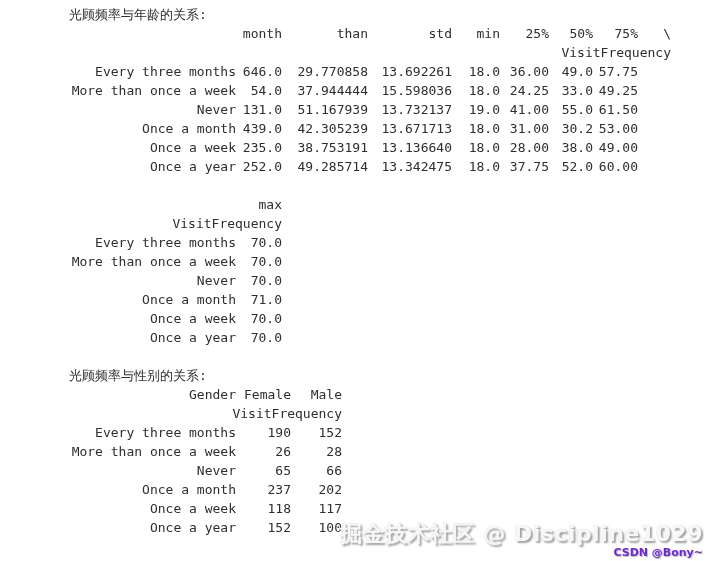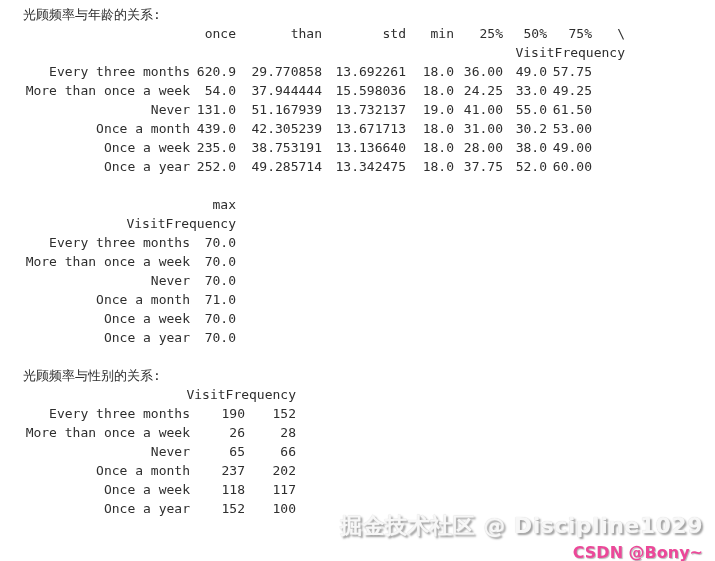--- a/index.html
+++ b/index.html
@@ -11,20 +11,21 @@
     width: 715px;
     height: 561px;
     position: relative;
     overflow: hidden;
     font-family: "DejaVu Sans Mono", "Liberation Mono", monospace;
     font-size: 13px;
     color: #2e2e2e;
   }
   .console {
     padding: 5px 8px 0 23px;
+    margin-left: 46px;
   }
   .line {
     height: 19px;
     line-height: 19px;
     white-space: pre;
   }
   .blank { height: 19px; }
   table {
     border-collapse: collapse;
     table-layout: fixed;
@@ -49,26 +50,26 @@
   }
   .watermark .wm-main {
     font-size: 22px;
     font-weight: 700;
     letter-spacing: 0.5px;
     color: #f7f7f7;
     text-shadow: 0 0 1px #cfcfcf, 2px 2px 2px #9e9e9e;
     line-height: 24px;
   }
   .watermark .wm-sub {
-    font-size: 16px;
+    font-size: 11px;
     font-weight: 700;
-    color: #ec4899;
+    color: #6d28d9;
     text-shadow: 1px 1px 1px #b8b8b8;
     line-height: 13px;
-    margin-top: 8px;
+    margin-top: 0px;
   }
 </style>
 </head>
 <body>
 
 <div class="console">
 
   <div class="line">光顾频率与年龄的关系:</div>
 
   <table>
@@ -79,35 +80,35 @@
         <col style="width:84px">
       <col style="width:48px">
         <col style="width:49px">
         <col style="width:44px">
         <col style="width:45px">
         <col style="width:33px">
     </colgroup>
     <tbody>
         <tr>
       <td class="lbl"></td>
-      <td class="num">once</td>
+      <td class="num">month</td>
       <td class="num">than</td>
       <td class="num">std</td>
       <td class="num">min</td>
       <td class="num">25%</td>
       <td class="num">50%</td>
       <td class="num">75%</td>
       <td class="num">\</td>
     </tr>
     <tr>
       <td class="lbl" colspan="9">VisitFrequency</td>
     </tr>
     <tr>
       <td class="lbl">Every three months</td>
-      <td class="num">620.9</td>
+      <td class="num">646.0</td>
       <td class="num">29.770858</td>
       <td class="num">13.692261</td>
       <td class="num">18.0</td>
       <td class="num">36.00</td>
       <td class="num">49.0</td>
       <td class="num">57.75</td>
       <td class="num"></td>
     </tr>
     <tr>
       <td class="lbl">More than once a week</td>
@@ -213,20 +214,25 @@
 
   <div class="line">光顾频率与性别的关系:</div>
 
   <table>
     <colgroup>
       <col style="width:167px">
         <col style="width:55px">
         <col style="width:51px">
     </colgroup>
     <tbody>
+        <tr>
+      <td class="lbl">Gender</td>
+      <td class="num">Female</td>
+      <td class="num">Male</td>
+    </tr>
     <tr>
       <td class="lbl" colspan="3">VisitFrequency</td>
     </tr>
     <tr>
       <td class="lbl">Every three months</td>
       <td class="num">190</td>
       <td class="num">152</td>
     </tr>
     <tr>
       <td class="lbl">More than once a week</td>

